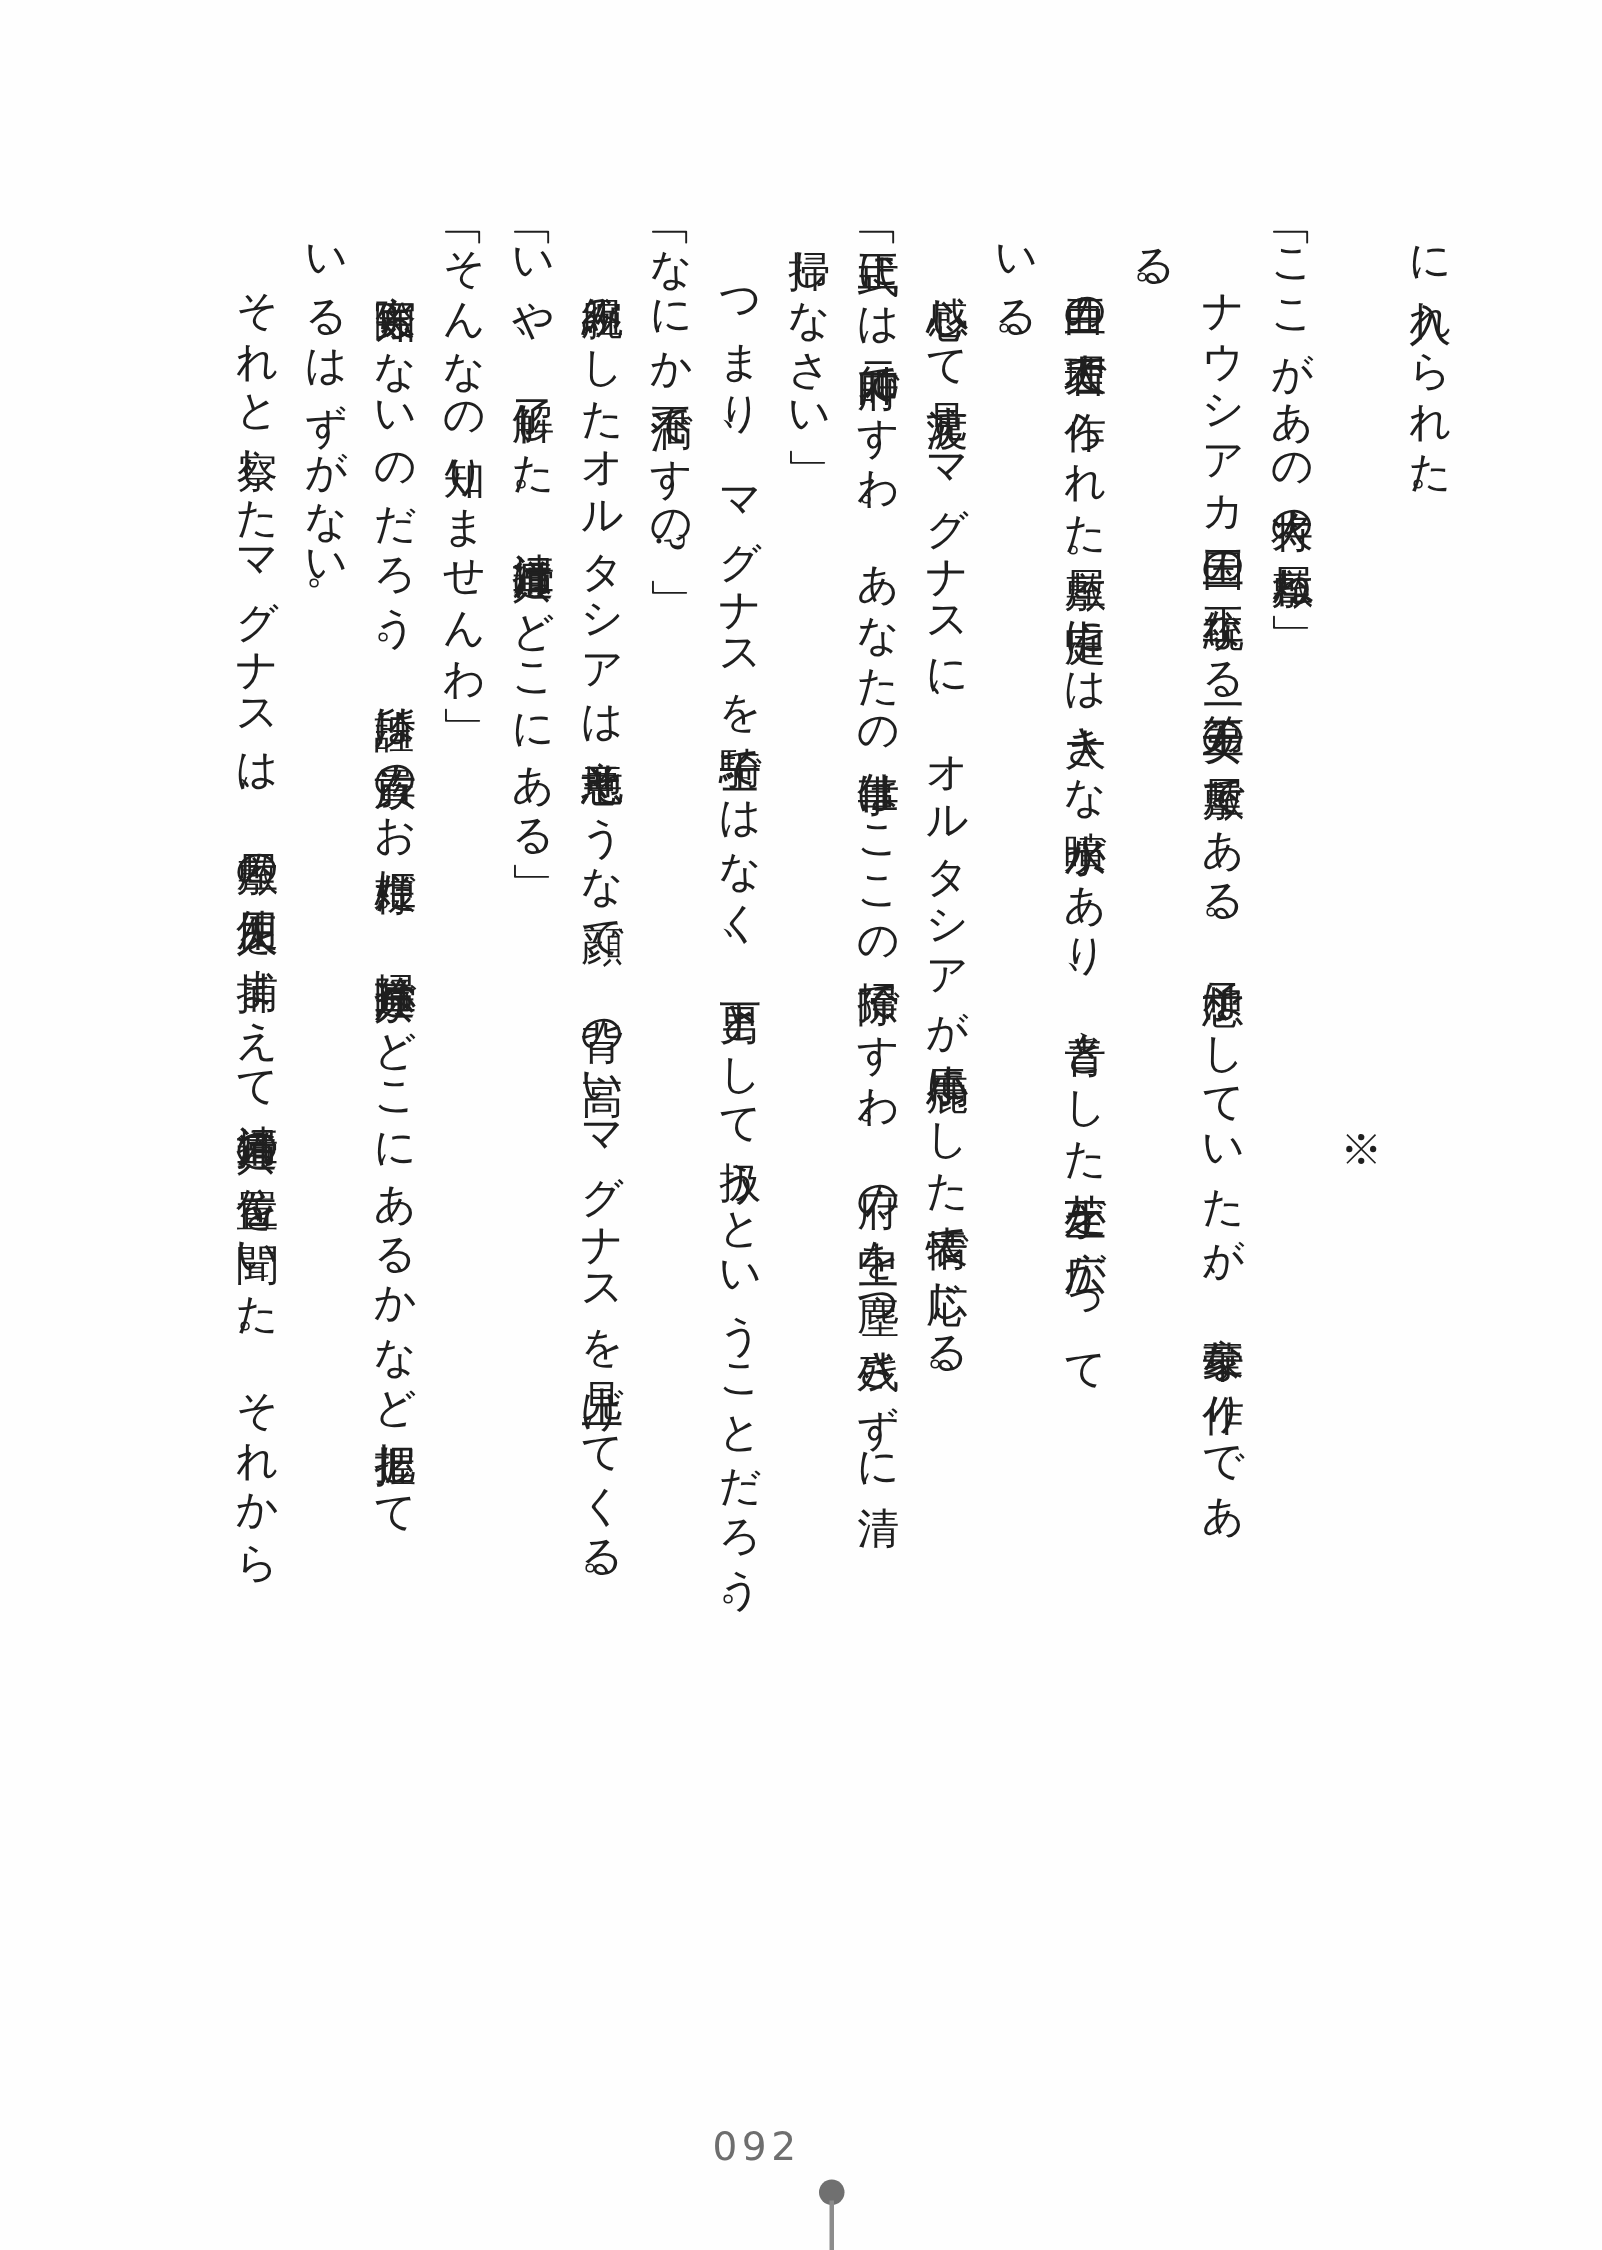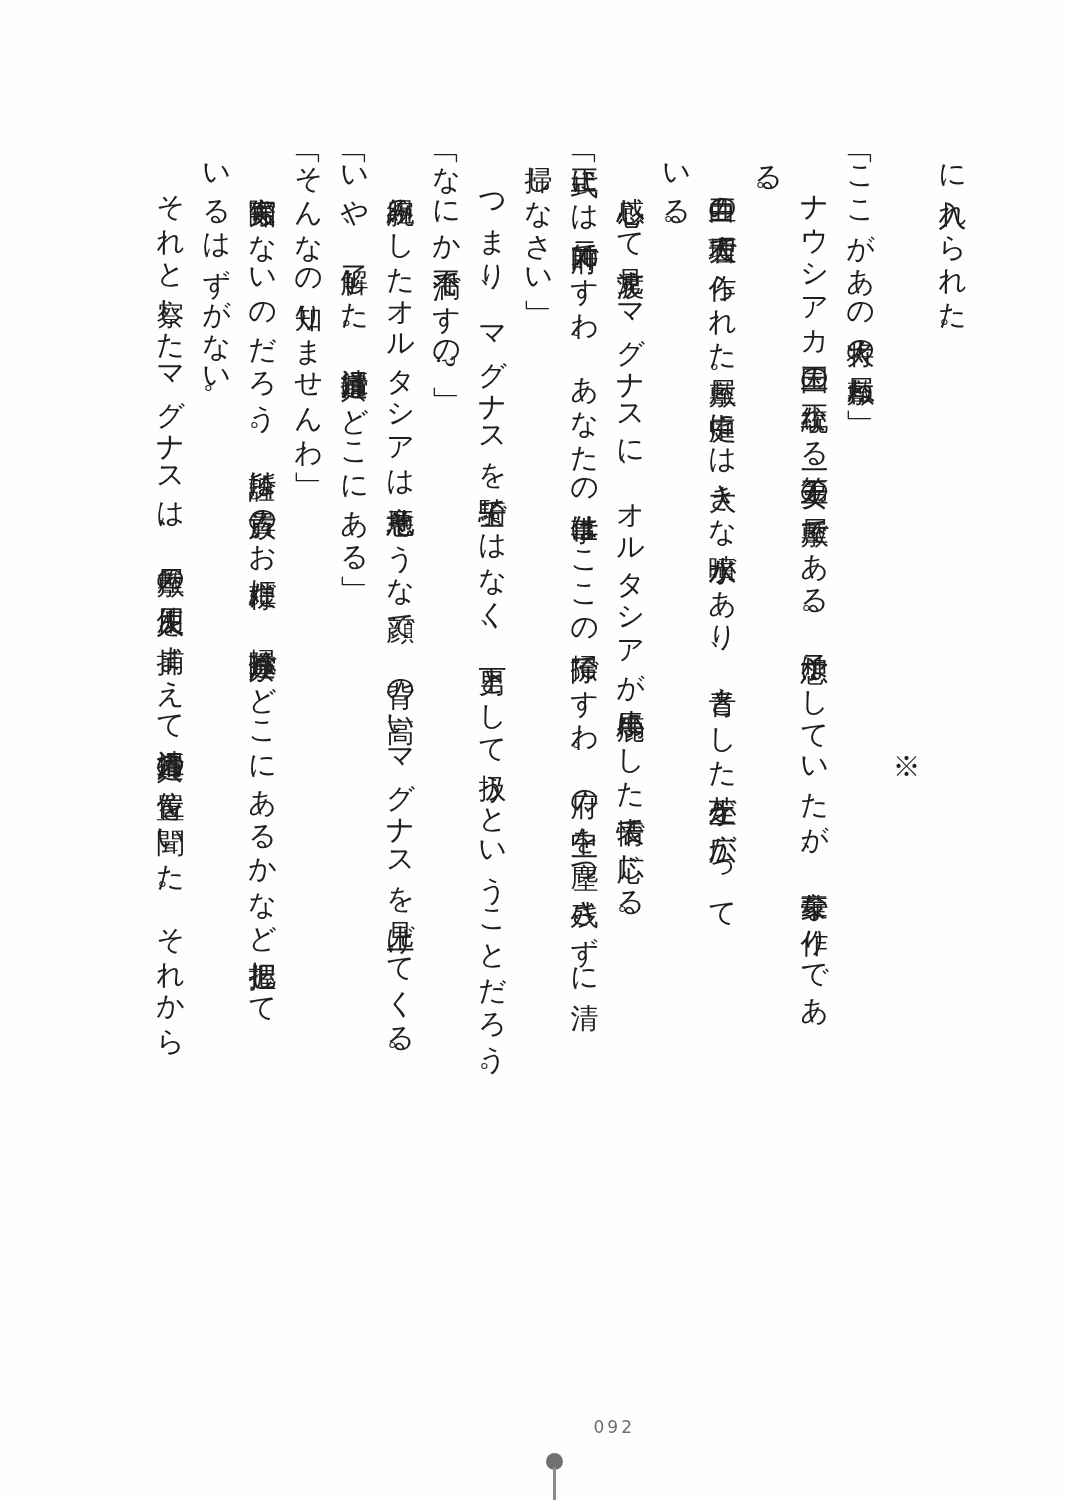--- a/index.html
+++ b/index.html
@@ -38,23 +38,23 @@
   }
   .line.scene-break {
     text-align: center; 
   }
   
   .page-number {
     position: absolute;
     top: 1417px;
     left: 475px;
     width: 160px;
-    text-align: right;
+    text-align: left;
     font-family: "DejaVu Sans", "Liberation Sans", sans-serif;
-    font-size: 17px;
+    font-size: 26px;
     letter-spacing: 3px;
     color: #6e6e6e;
   }
   .footer-dot {
     position: absolute;
     left: 546px;
     top: 1453px;
     width: 17px;
     height: 17px;
     border-radius: 50%;

